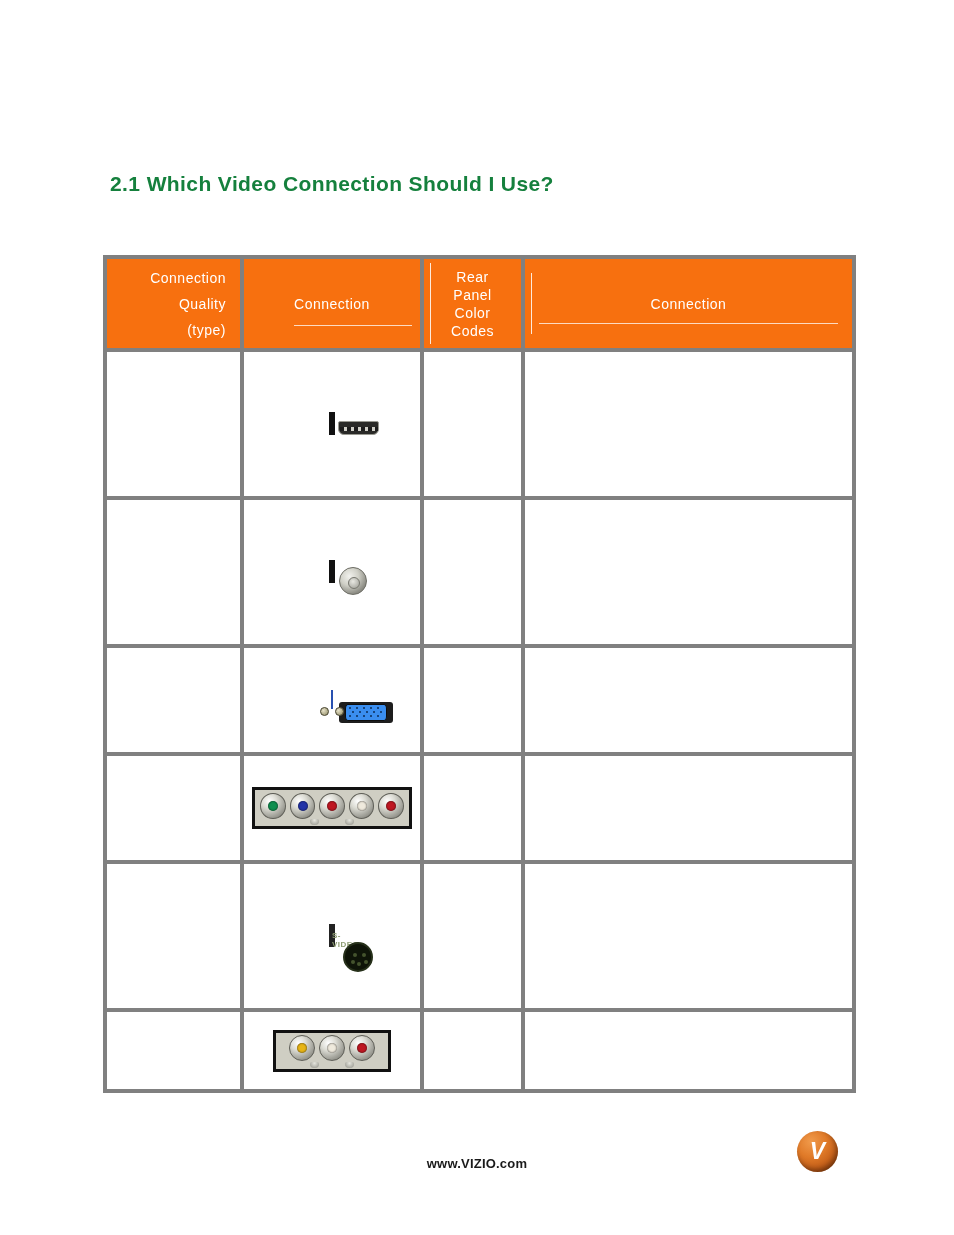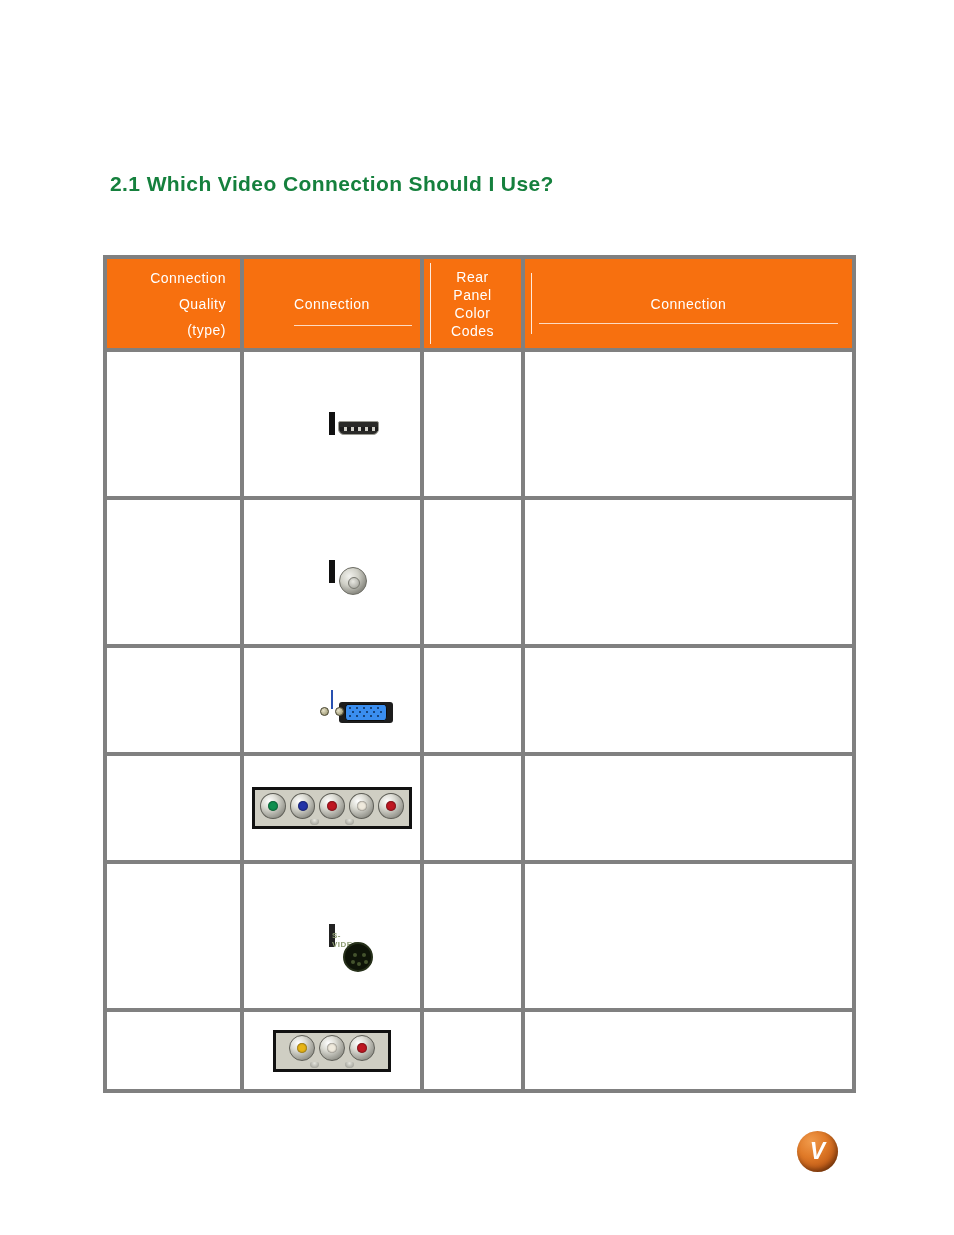--- a/index.html
+++ b/index.html
@@ -526,18 +526,19 @@
             </span>
           </span>
         </td>
         <td class="cell-empty"></td>
         <td class="cell-empty"></td>
       </tr>
 
     </tbody>
   </table>
 
+  <div class="footer-url">www.VIZIO.com</div>
 
   <div class="vizio-logo">
     <span class="v">V</span>
   </div>
 
 </div>
 
 </body></html>

